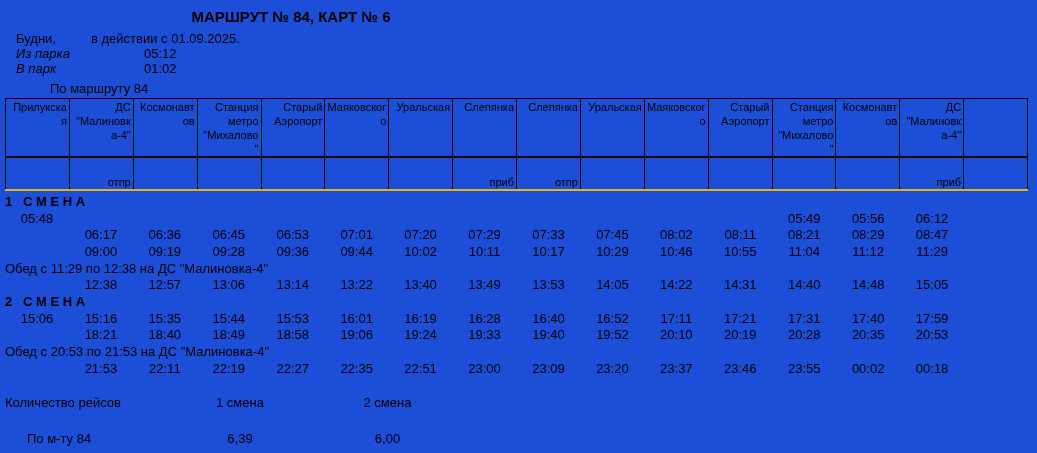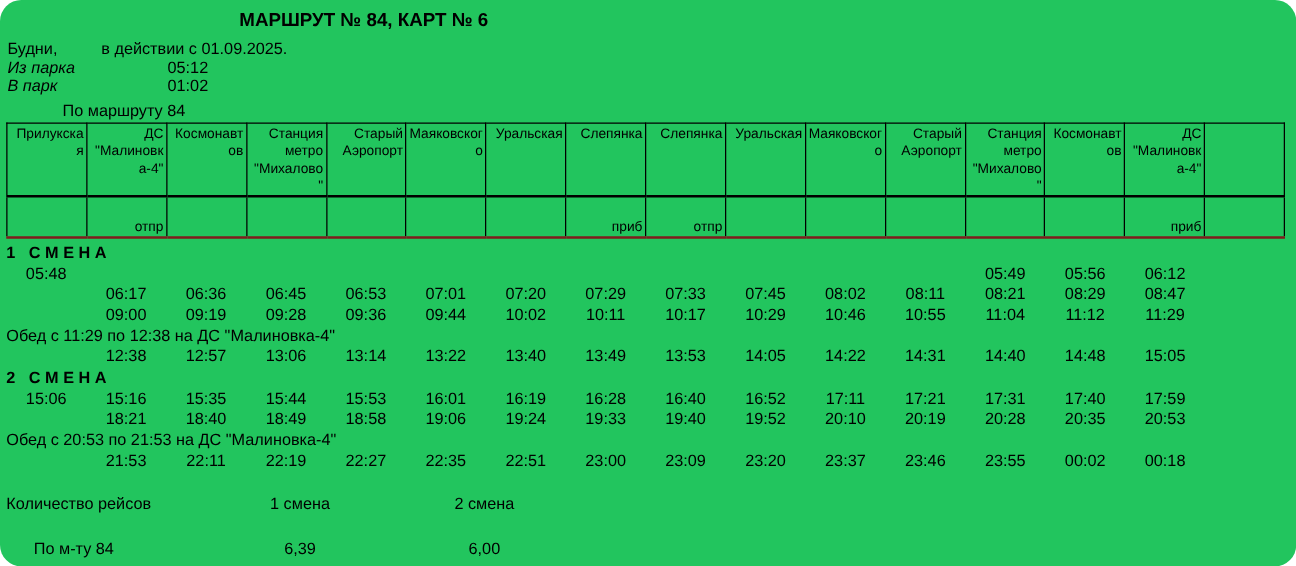--- a/index.html
+++ b/index.html
@@ -7,36 +7,35 @@
     padding: 0;
     background: #ffffff;
     color: #000000;
     font-family: "Liberation Sans", sans-serif;
   }
   .page {
     position: relative;
     width: 1037px;
     height: 453px;
     overflow: hidden;
-    background: #22c55e;
-    border-radius: 17px;
+    background: #1d4ed8;
   }
   .title {
     padding-top: 8px;
     width: 582px;
     text-align: center;
     font-size: 15px;
     font-weight: bold;
     white-space: pre;
   }
   .info-block { margin-top: 6px; }
   .info-line {
     font-size: 13px;
     line-height: 15px;
-    padding-left: 6px;
+    padding-left: 16px;
     white-space: pre;
   }
   .day-lbl { display: inline-block; width: 75px; }
   .park-lbl { display: inline-block; width: 128px; font-style: italic; }
   .route-line {
     font-size: 13px;
     line-height: 15px;
     padding-left: 50px;
     margin-top: 5px;
     margin-bottom: 2px;
@@ -59,21 +58,21 @@
     overflow-wrap: break-word;
   }
   table.head-table tr.station-row td {
     height: 54px;
     vertical-align: top;
     border-bottom: 2px solid #000;
   }
   table.head-table tr.mark-row td {
     height: 30px;
     vertical-align: bottom;
-    border-bottom: 2px solid #7f1d1d;
+    border-bottom: 2px solid #eab308;
   }
   table.sched-table {
     margin-left: 5px;
     margin-top: 2px;
     width: 1023px;
     border-collapse: collapse;
     table-layout: fixed;
   }
   table.sched-table td {
     padding: 0;

